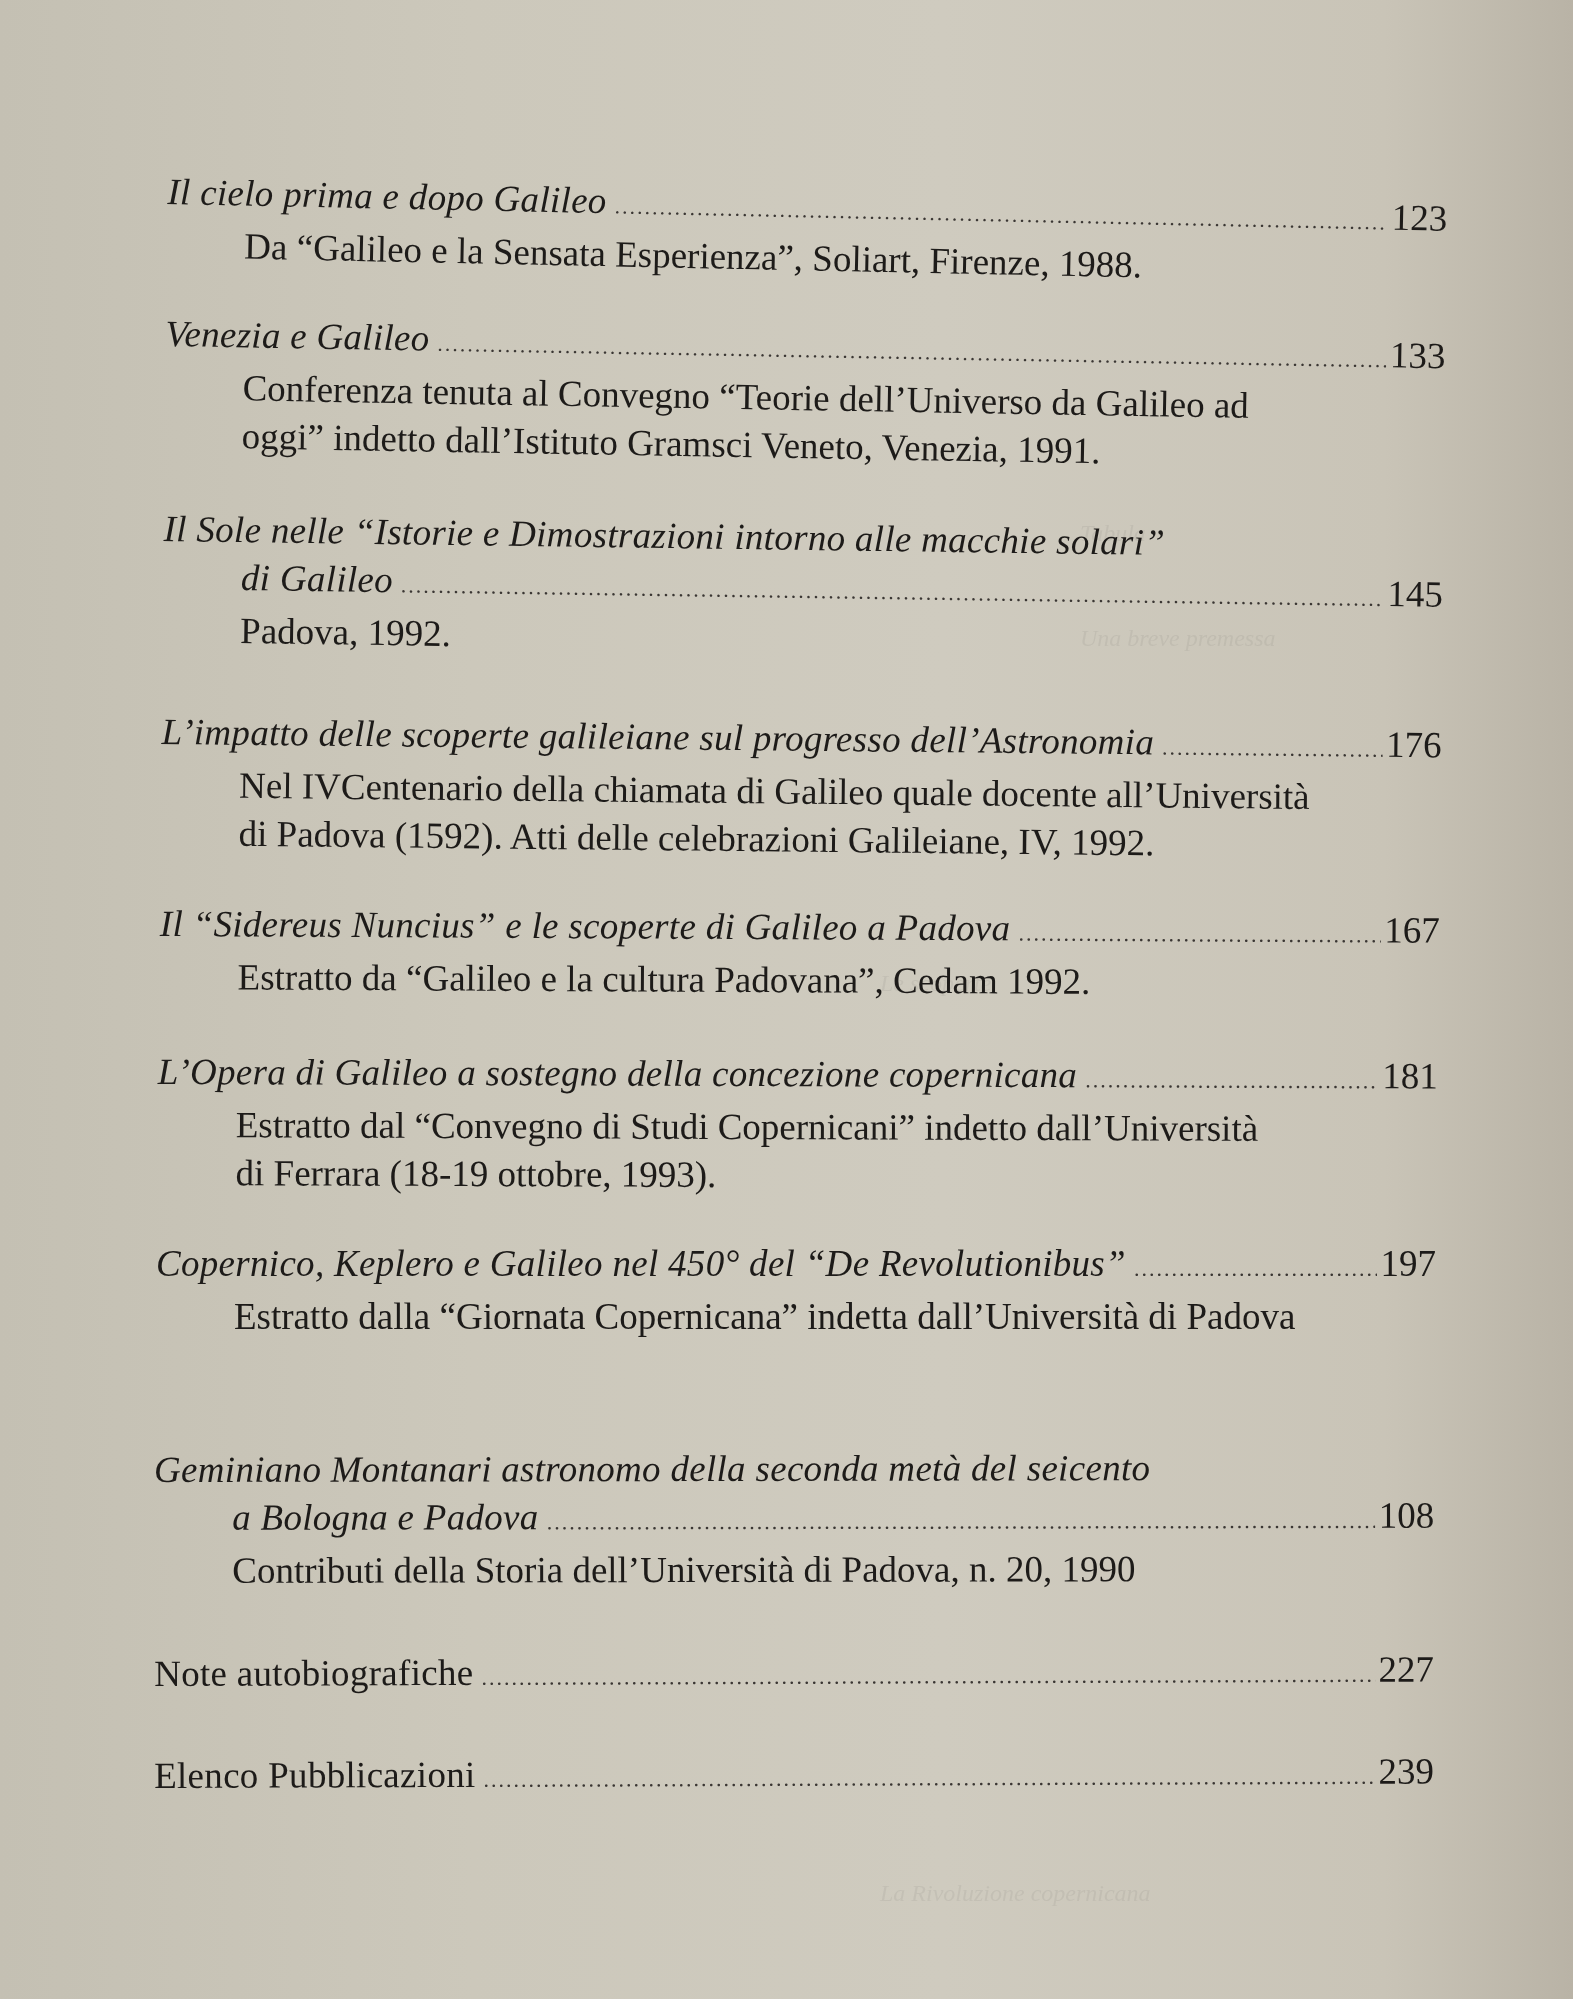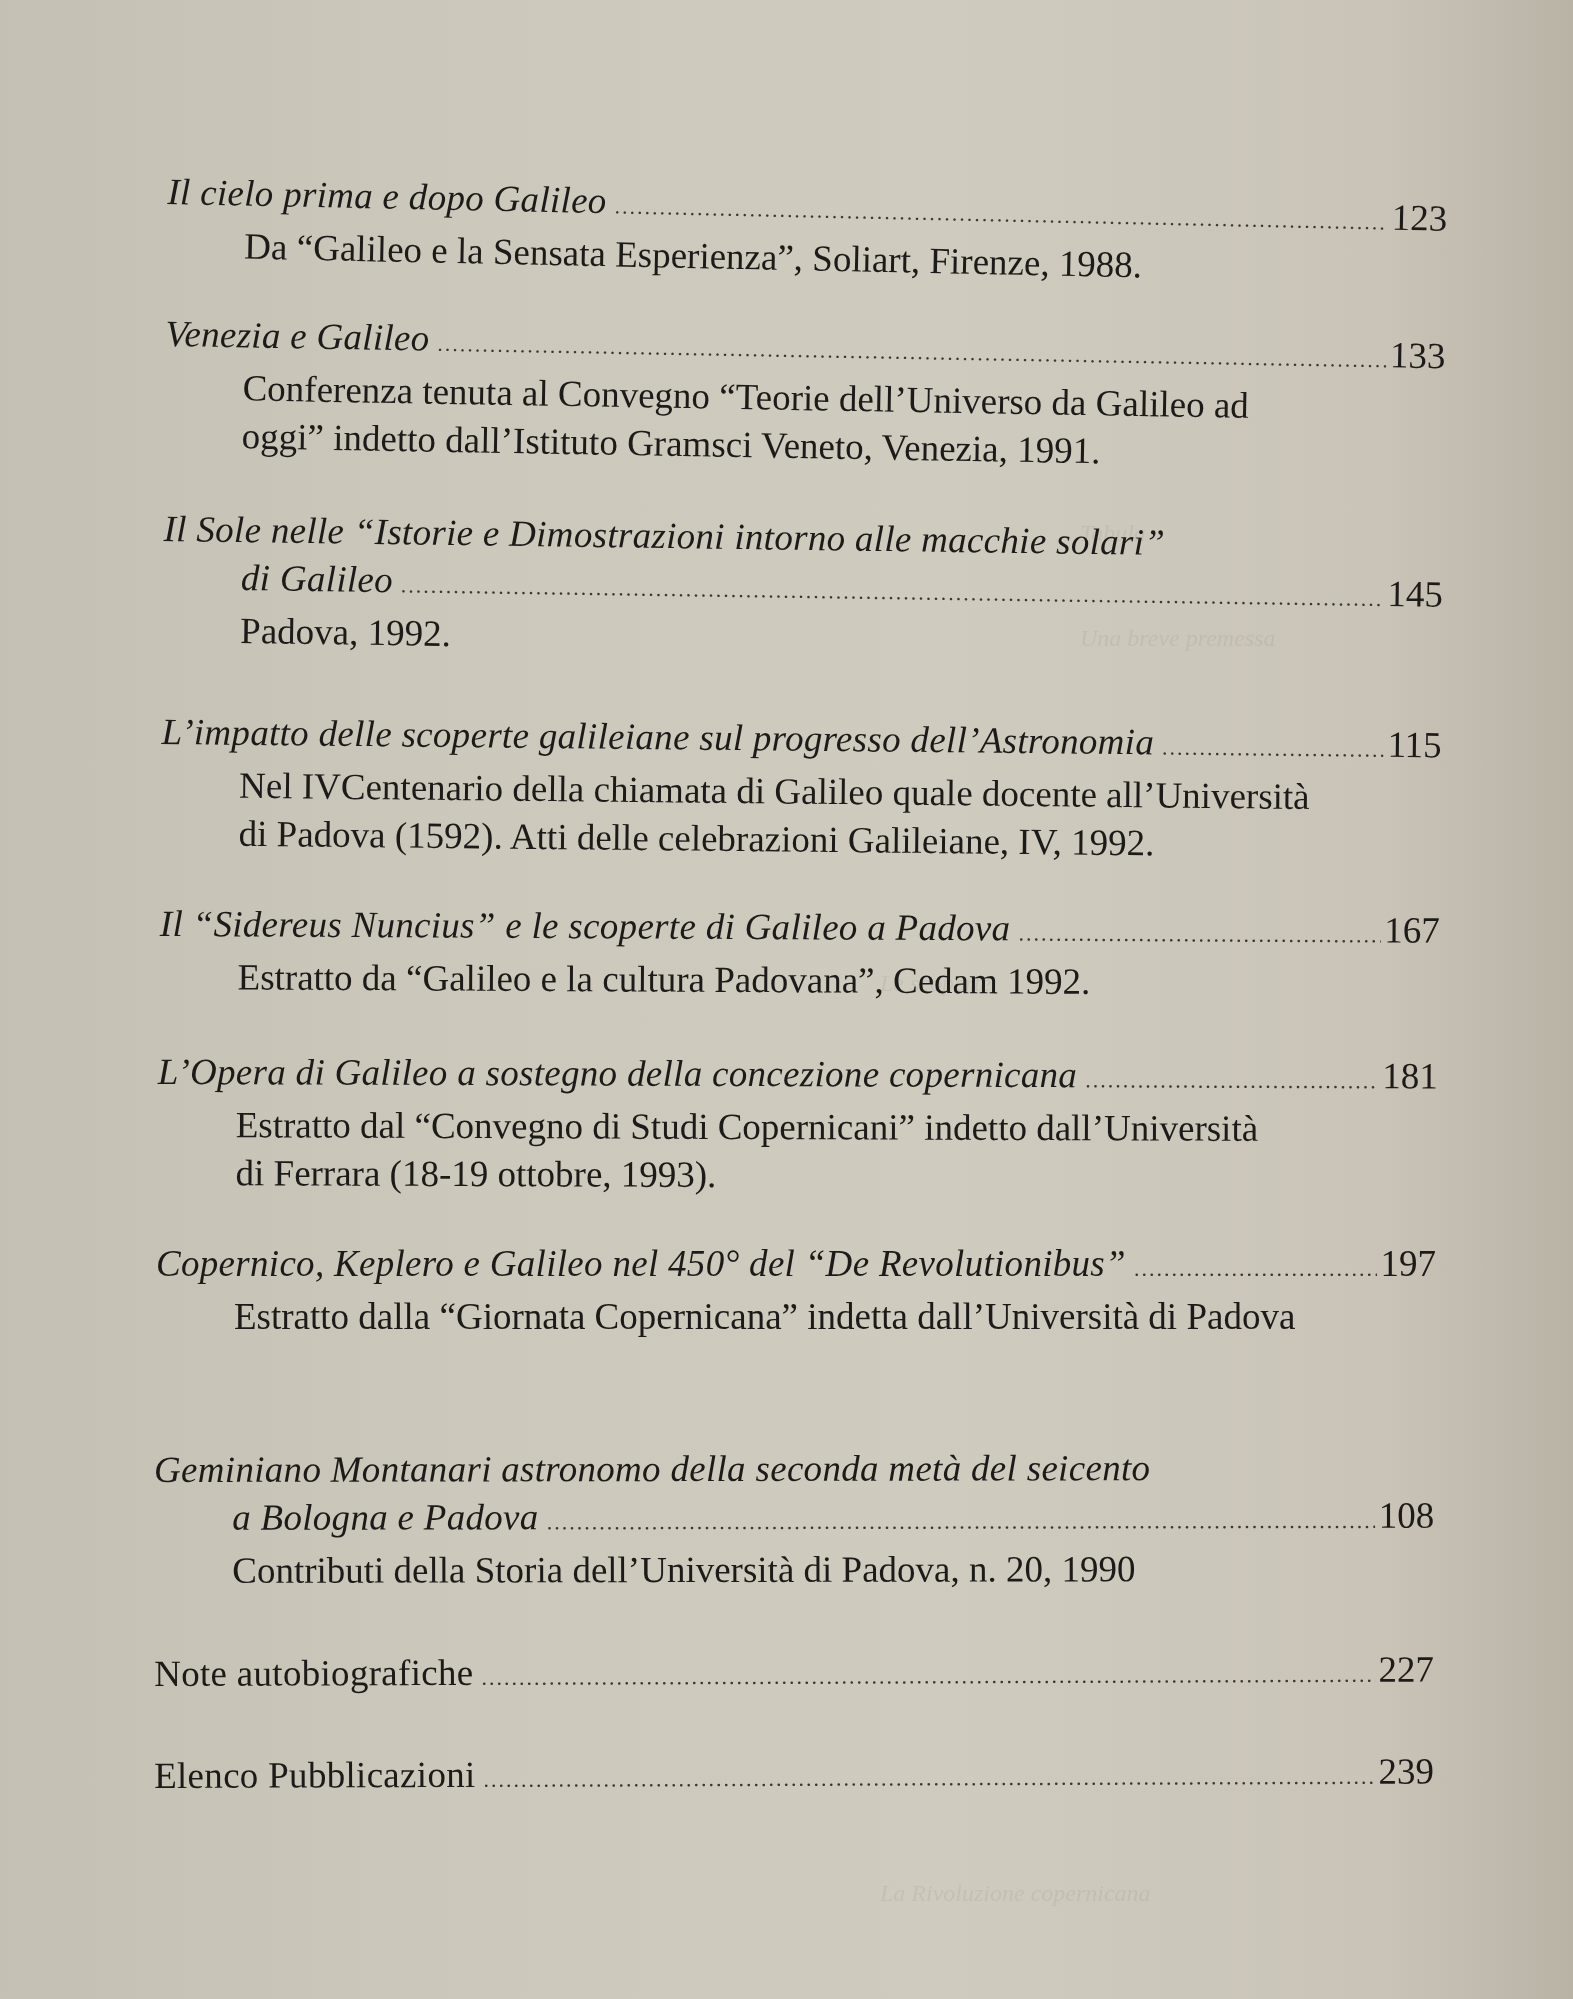--- a/index.html
+++ b/index.html
@@ -114,21 +114,21 @@
       <span class="dots"></span>
       <span class="page-num">145</span>
     </div>
     <div class="desc">Padova, 1992.</div>
   </div>
 
   <div class="entry" style="left:162px; top:708px; transform:rotate(0.6deg); transform-origin:left top;">
     <div class="title-line">
       <span class="t">L’impatto delle scoperte galileiane sul progresso dell’Astronomia</span>
       <span class="dots"></span>
-      <span class="page-num">115</span>
+      <span class="page-num">176</span>
     </div>
     <div class="desc">Nel IVCentenario della chiamata di Galileo quale docente all’Università</div>
     <div class="desc">di Padova (1592). Atti delle celebrazioni Galileiane, IV, 1992.</div>
   </div>
 
   <div class="entry" style="left:160px; top:900px; transform:rotate(0.3deg); transform-origin:left top;">
     <div class="title-line">
       <span class="t">Il “Sidereus Nuncius” e le scoperte di Galileo a Padova</span>
       <span class="dots"></span>
       <span class="page-num">167</span>

